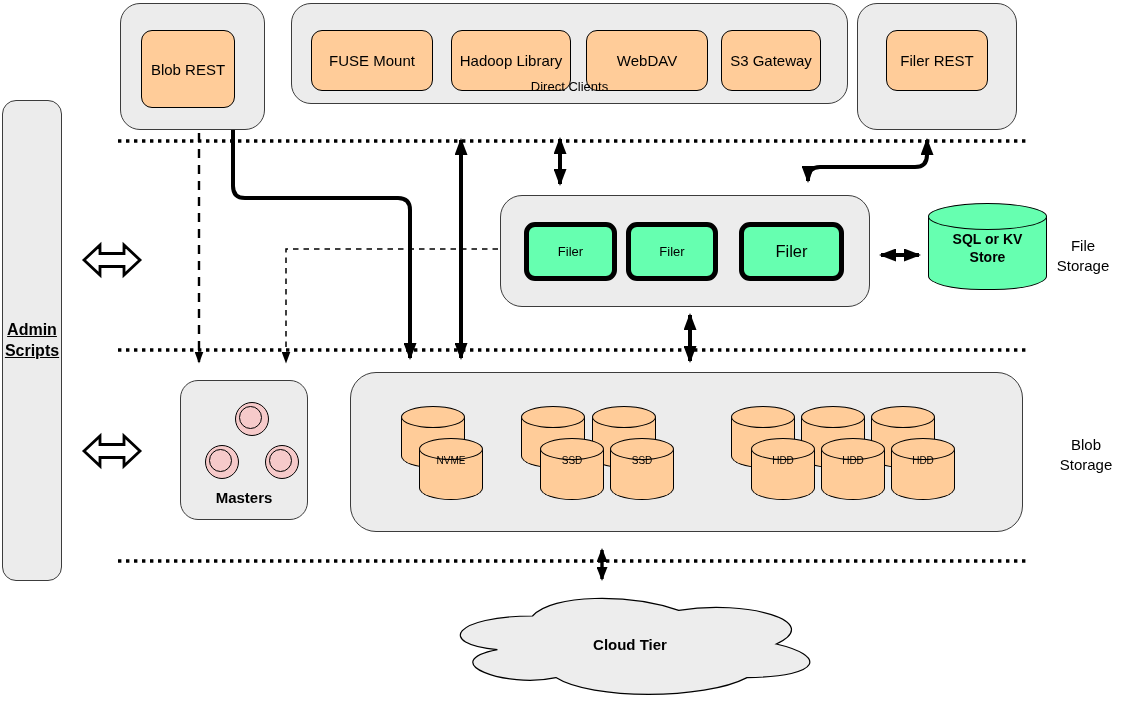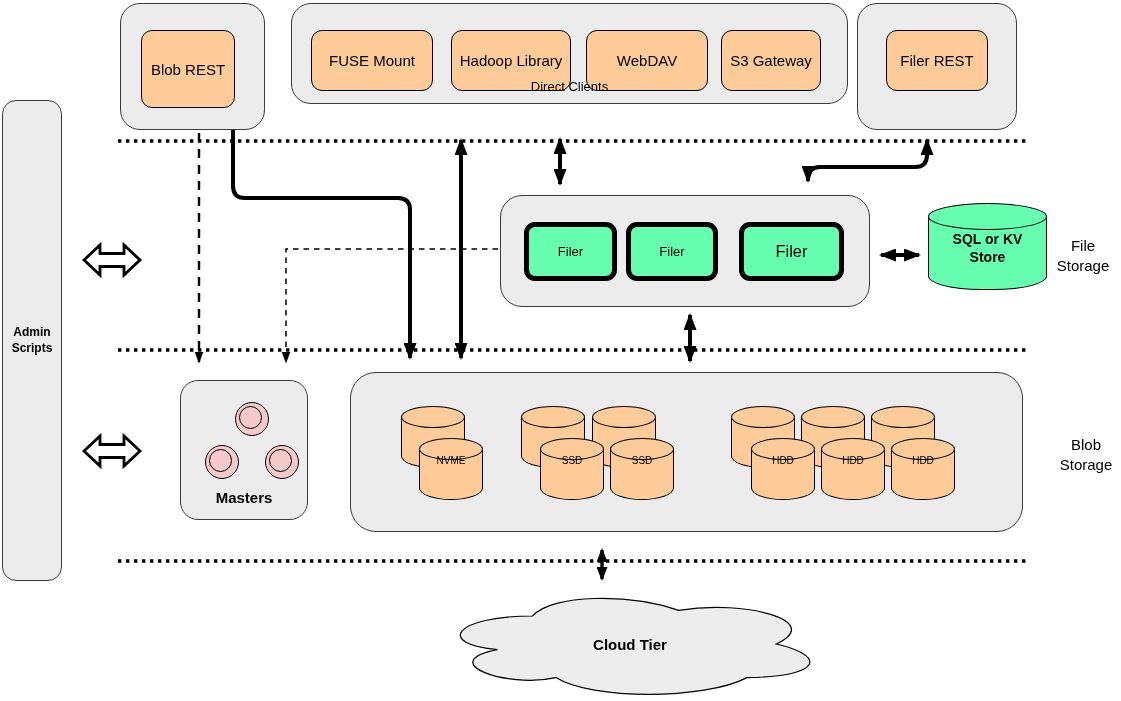--- a/index.html
+++ b/index.html
@@ -33,21 +33,21 @@
   svg{display:block;}
   .overlay{position:absolute;left:0;top:0;pointer-events:none;}
   .bold{font-weight:bold;}
 </style>
 </head>
 <body>
 
 <div id="stage">
 
   <div class="abs group" style="left:2px;top:100px;width:60px;height:481px;border-radius:14px;display:flex;align-items:center;justify-content:center;">
-    <div class="caption pre bold" style="font-size:12px;line-height:1.3;">Admin
+    <div class="caption pre bold" style="font-size:16px;line-height:1.3;text-decoration:underline;">Admin
 Scripts</div>
   </div>
 
   <div class="abs group" style="left:120px;top:3px;width:145px;height:127px;">
     <div class="abs node-orange" style="left:20px;top:26px;width:94px;height:78px;">
       <span>Blob REST</span>
     </div>
   </div>
 
   <div class="abs group" style="left:291px;top:3px;width:557px;height:101px;">

